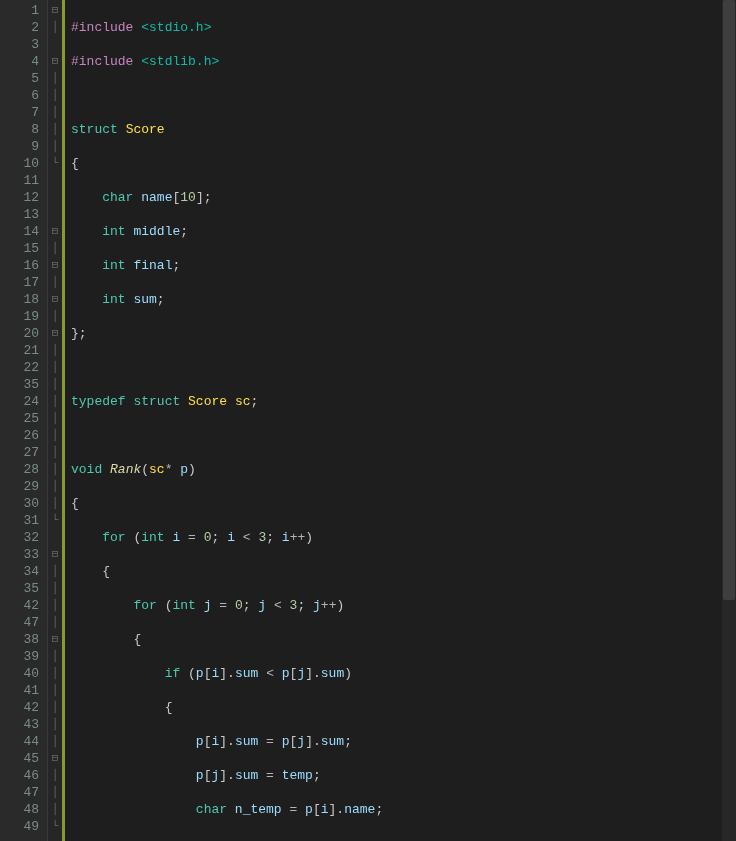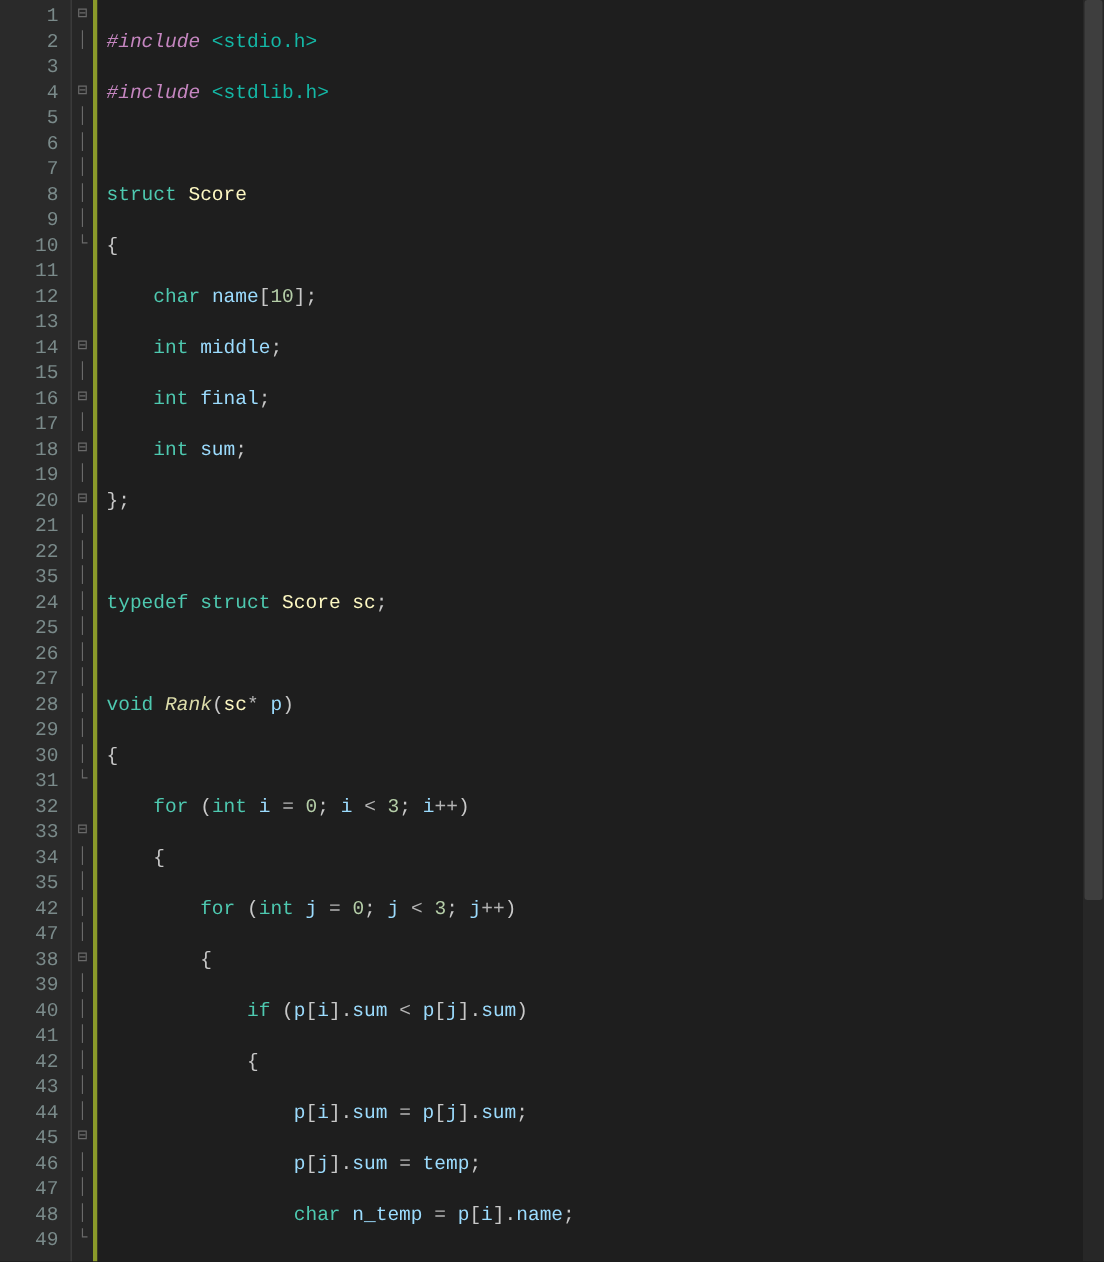--- a/index.html
+++ b/index.html
@@ -45,27 +45,27 @@
 }
 .code {
   background: #1e1e1e;
   color: #c8c8c8;
   padding: 2px 0 2px 6px;
   white-space: pre;
   flex: 1;
 }
 .code .line { height: 17px; }
 .kw { color: #4ec9b0; }
-.type { color: #fef9c3; }
+.type { color: #fde047; }
 .fn { color: #dcdcaa; font-style: italic; }
 .op { color: #b4b4b4; }
 .punc { color: #c8c8c8; }
 .num { color: #b5cea8; }
 .str { color: #14b8a6; }
-.inc { color: #c586c0; font-style: italic; }
+.inc { color: #c586c0; }
 .ident { color: #9cdcfe; }
 .scrollbar-v {
   position: absolute;
   right: 0;
   top: 0;
   width: 14px;
   height: 100%;
   background: #272727;
 }
 .scroll-thumb {

